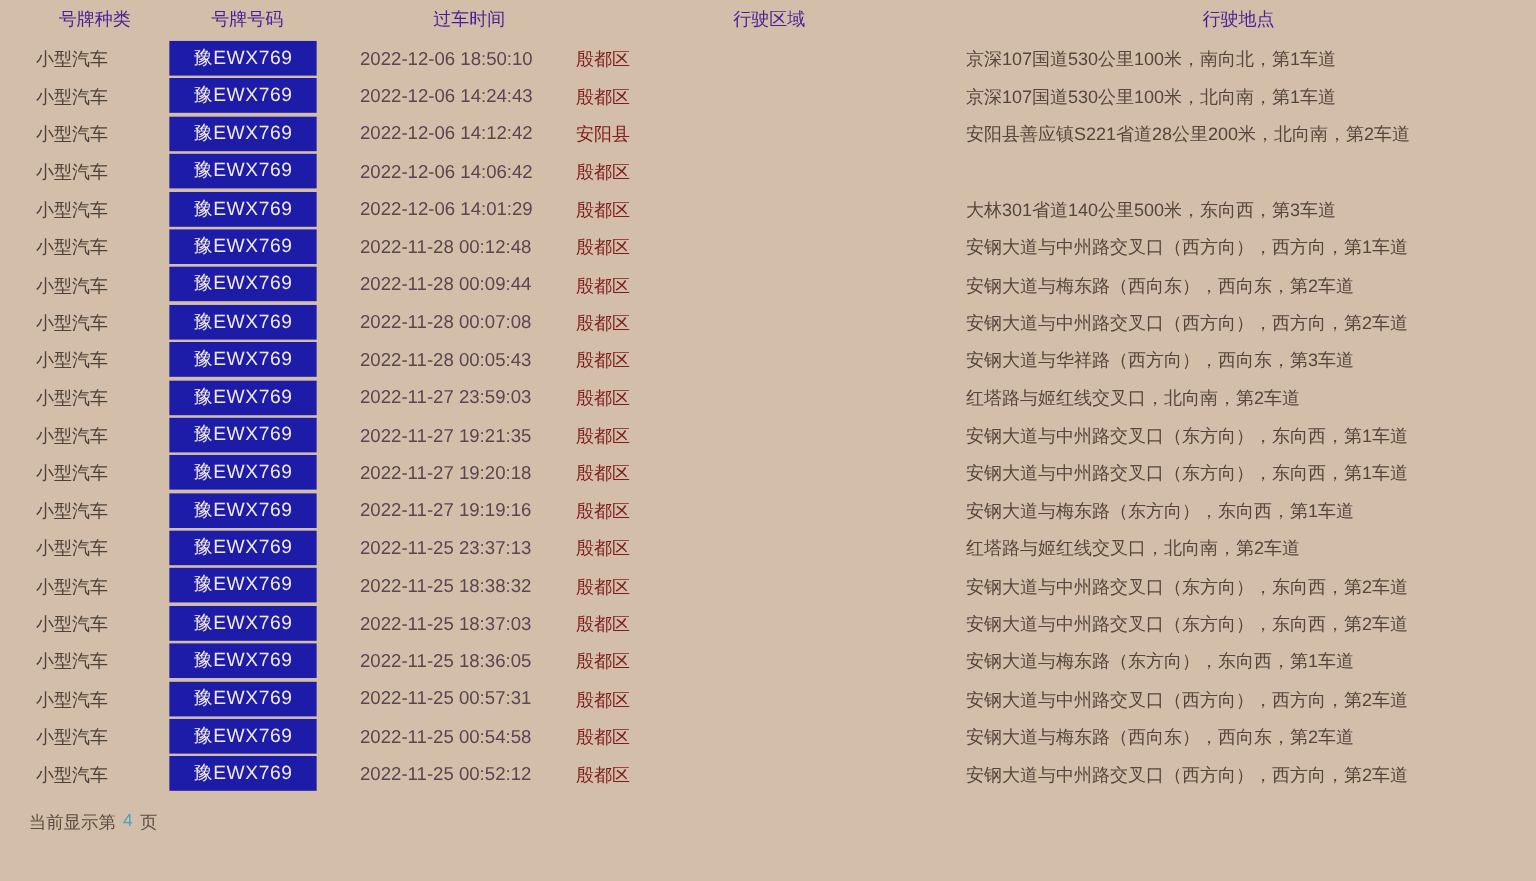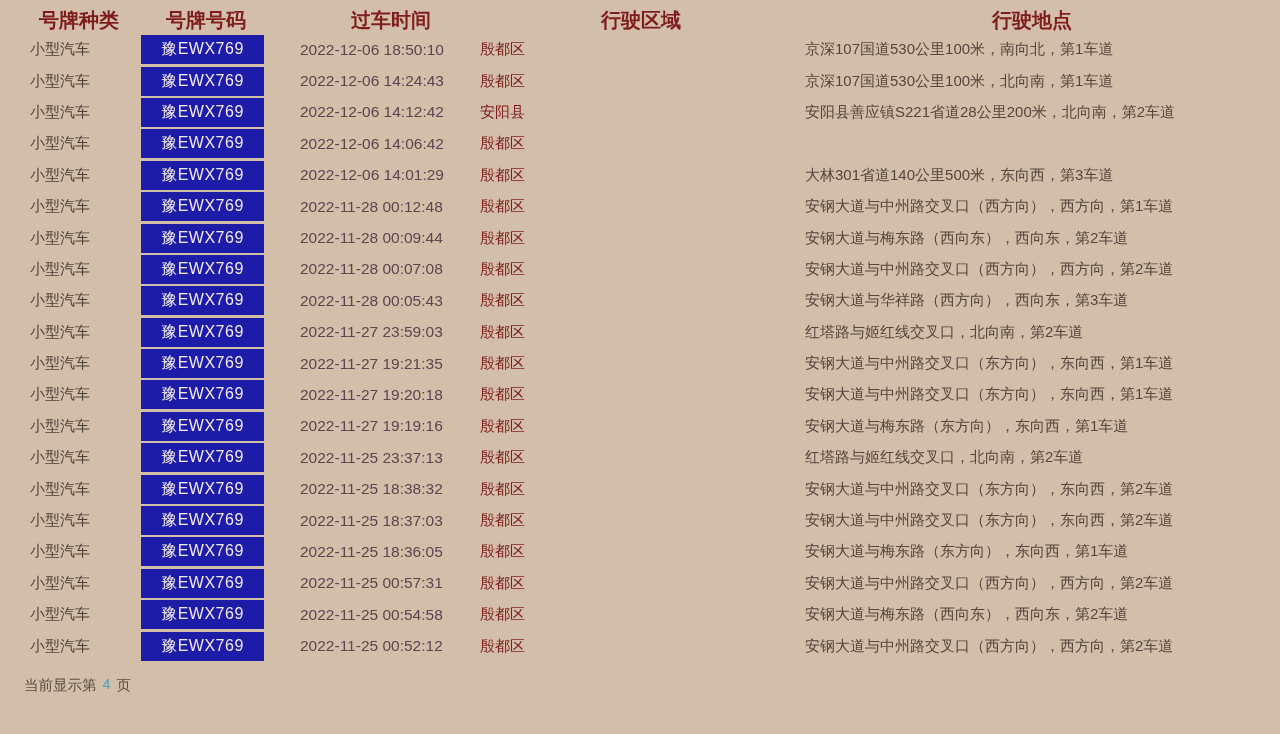--- a/index.html
+++ b/index.html
@@ -17,23 +17,23 @@
   }
   
   .header-row{
     position:relative;
     height:34px;
   }
   .header-cell{
     position:absolute;
     top:7px;
     transform:translateX(-50%);
-    font-size:20px;
-    font-weight:bold;
-    color:#7f1d1d;
+    font-size:15px;
+    font-weight:normal;
+    color:#4c1d95;
     white-space:nowrap;
   }
   .h1{left:79px;}
   .h2{left:206px;}
   .h3{left:391px;}
   .h4{left:641px;}
   .h5{left:1032px;}
   
   .table-body{display:block;}
   .row{
@@ -41,21 +41,21 @@
     grid-template-columns:141px 123px 216px 130px 1fr;
     height:31.4px;
     align-items:center;
   }
   .cell{white-space:nowrap;overflow:hidden;}
   .c-type{
     padding-left:30px;
     font-size:15px;
     color:#4e4138;
   }
-  .c-plate{height:100%;display:flex;align-items:center;}
+  .c-plate{height:100%;display:flex;}
   .badge{
     width:123px;
     height:29px;
     background:var(--badge);
     color:var(--badge-text);
     font-size:16px;
     display:flex;
     align-items:center;
     justify-content:center;
     letter-spacing:0.5px;

